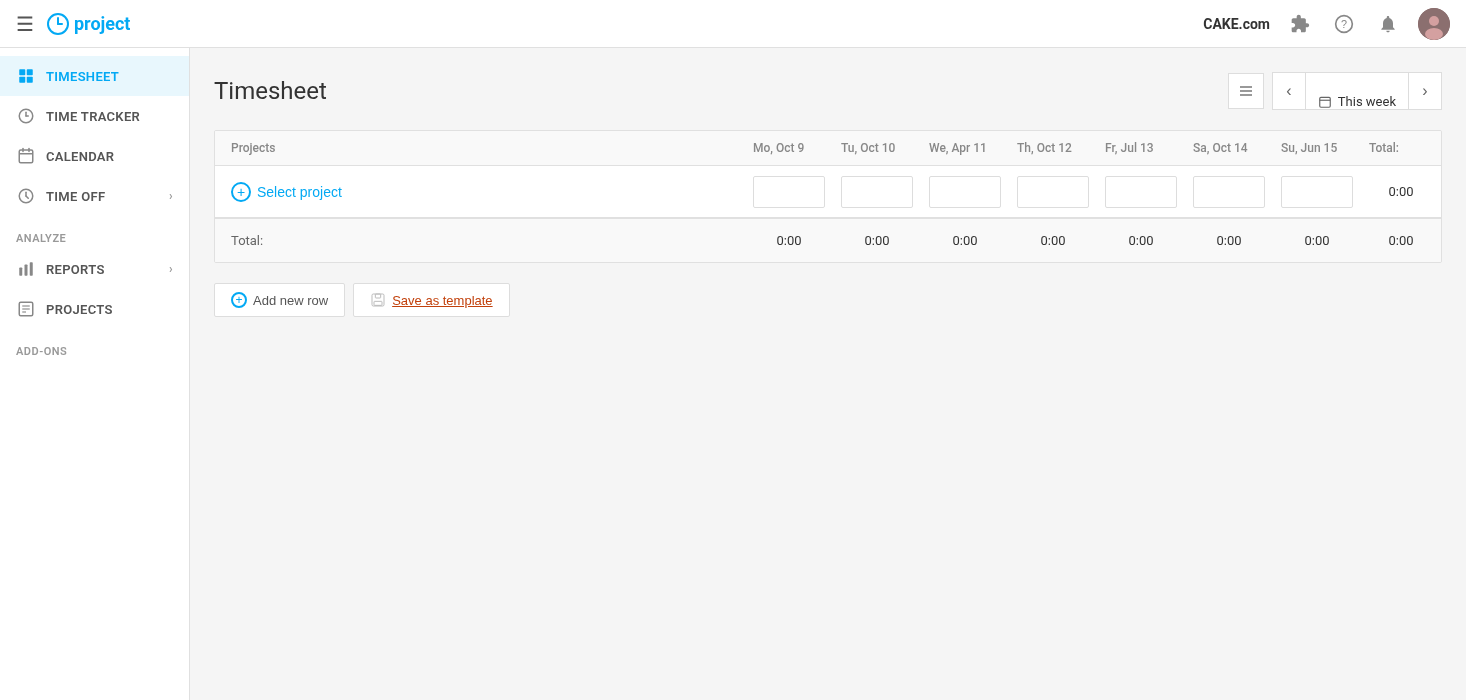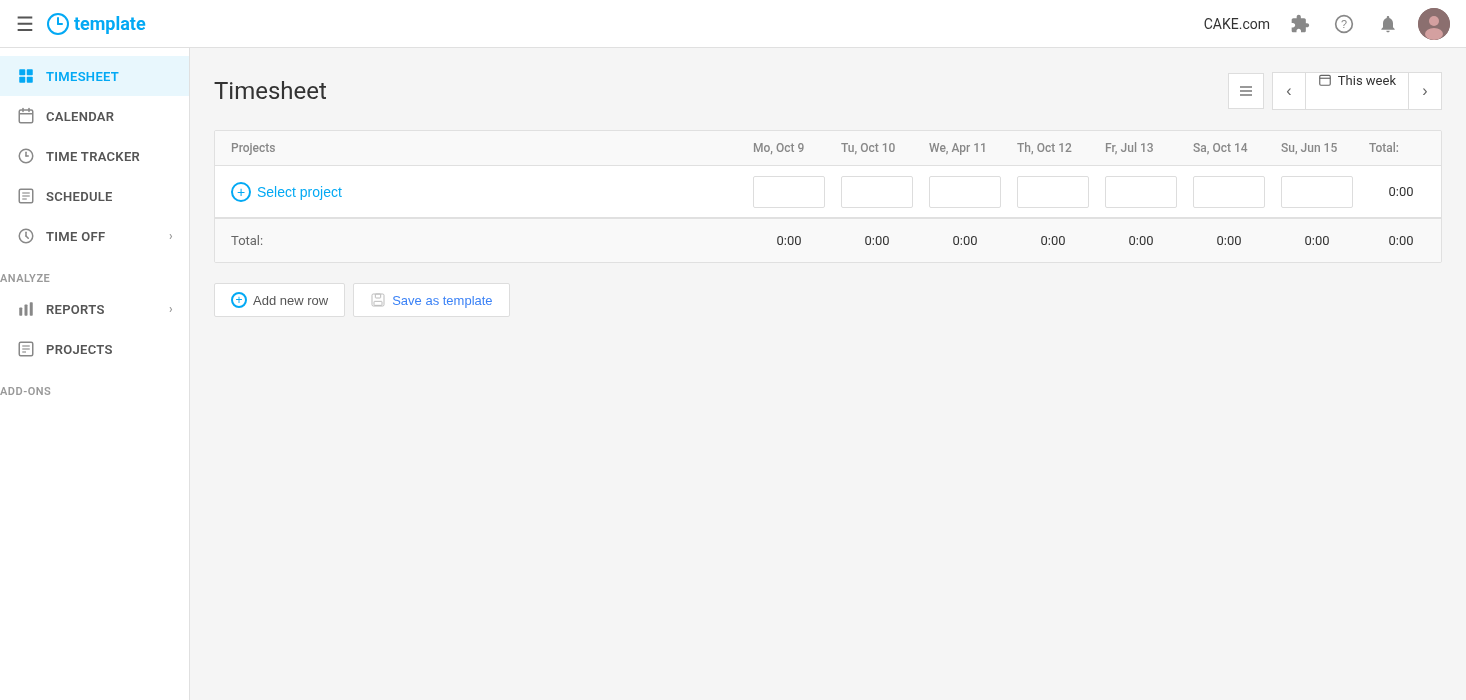--- a/index.html
+++ b/index.html
@@ -12,21 +12,21 @@
       border-bottom: 1px solid #e0e0e0;
       display: flex;
       align-items: center;
       padding: 0 16px;
       flex-shrink: 0;
     }
     .topbar-left { display: flex; align-items: center; gap: 12px; }
     .hamburger { cursor: pointer; font-size: 20px; color: #555; }
     .logo { display: flex; align-items: center; gap: 4px; font-size: 18px; font-weight: 700; color: #03a9f4; }
     .topbar-right { margin-left: auto; display: flex; align-items: center; gap: 16px; }
-    .topbar-company { font-size: 14px; color: #333; }
+    .topbar-company { font-size: 14px; color: #333; font-weight: bold; }
     .topbar-icon { width: 28px; height: 28px; display: flex; align-items: center; justify-content: center; cursor: pointer; color: #666; font-size: 18px; }
     .avatar { width: 32px; height: 32px; border-radius: 50%; background: #8b6f6f; overflow: hidden; cursor: pointer; display: flex; align-items: center; justify-content: center; color: #fff; font-size: 13px; }
 
     
     .layout { display: flex; flex: 1; overflow: hidden; }
 
     
     .sidebar {
       width: 190px;
       background: #fff;
@@ -48,21 +48,21 @@
       letter-spacing: 0.3px;
       position: relative;
     }
     .sidebar-item.active { color: #03a9f4; background: #e8f7fd; }
     .sidebar-item .icon { width: 20px; height: 20px; display: flex; align-items: center; justify-content: center; flex-shrink: 0; }
     .sidebar-item .chevron { margin-left: auto; font-size: 12px; color: #999; }
     .sidebar-section-label {
       font-size: 11px;
       color: #999;
       font-weight: 600;
-      padding: 16px 0 4px;
+      padding: 16px 16px 4px;
       text-transform: uppercase;
       letter-spacing: 0.5px;
     }
 
     
     .main-content { flex: 1; overflow-y: auto; padding: 24px 24px; }
 
     
     .timesheet-header {
       display: flex;
@@ -82,21 +82,21 @@
     }
     .week-nav {
       display: flex;
       align-items: center;
       border: 1px solid #ddd;
       background: #fff;
       margin-left: 8px;
     }
     .week-nav-label {
       display: flex;
-      align-items: flex-start;
+      align-items: flex-end;
       gap: 6px;
       padding: 0 12px;
       height: 36px;
       font-size: 13px;
       color: #333;
       border-left: 1px solid #ddd;
       border-right: 1px solid #ddd;
     }
     .week-nav-btn {
       width: 32px; height: 36px;
@@ -237,21 +237,21 @@
 
 <div class="topbar">
   <div class="topbar-left">
     <span class="hamburger">☰</span>
     <div class="logo">
       <svg width="24" height="24" viewBox="0 0 24 24" fill="none">
         <circle cx="12" cy="12" r="10" stroke="#03a9f4" stroke-width="2" fill="none"></circle>
         <line x1="12" y1="6" x2="12" y2="12" stroke="#03a9f4" stroke-width="2" stroke-linecap="round"></line>
         <line x1="12" y1="12" x2="16" y2="12" stroke="#03a9f4" stroke-width="2" stroke-linecap="round"></line>
       </svg>
-      <span>template</span>
+      <span>project</span>
     </div>
   </div>
   <div class="topbar-right">
     <span class="topbar-company">CAKE.com</span>
     <div class="topbar-icon">
       <svg width="20" height="20" viewBox="0 0 24 24" fill="none">
         <path d="M20.5 11H19V7c0-1.1-.9-2-2-2h-4V3.5C13 2.12 11.88 1 10.5 1S8 2.12 8 3.5V5H4c-1.1 0-2 .9-2 2v3.8h1.5c1.49 0 2.7 1.21 2.7 2.7s-1.21 2.7-2.7 2.7H2V20c0 1.1.9 2 2 2h3.8v-1.5c0-1.49 1.21-2.7 2.7-2.7s2.7 1.21 2.7 2.7V22H17c1.1 0 2-.9 2-2v-4h1.5c1.38 0 2.5-1.12 2.5-2.5S21.88 11 20.5 11z" fill="#888"></path>
       </svg>
     </div>
     <div class="topbar-icon">
@@ -285,48 +285,37 @@
             <rect x="13" y="3" width="8" height="8" rx="1" fill="#03a9f4"></rect>
             <rect x="3" y="13" width="8" height="8" rx="1" fill="#03a9f4"></rect>
             <rect x="13" y="13" width="8" height="8" rx="1" fill="#03a9f4"></rect>
           </svg>
       </span>
       <span>TIMESHEET</span>
     </div>
     <div class="sidebar-item">
       <span class="icon">
         <svg width="18" height="18" viewBox="0 0 24 24" fill="none">
+            <circle cx="12" cy="12" r="9" stroke="#888" stroke-width="2" fill="none"></circle>
+            <line x1="12" y1="7" x2="12" y2="12" stroke="#888" stroke-width="2" stroke-linecap="round"></line>
+            <line x1="12" y1="12" x2="15" y2="12" stroke="#888" stroke-width="2" stroke-linecap="round"></line>
+          </svg>
+      </span>
+      <span>TIME TRACKER</span>
+    </div>
+    <div class="sidebar-item">
+      <span class="icon">
+        <svg width="18" height="18" viewBox="0 0 24 24" fill="none">
             <rect x="3" y="4" width="18" height="17" rx="2" stroke="#888" stroke-width="2" fill="none"></rect>
             <line x1="3" y1="9" x2="21" y2="9" stroke="#888" stroke-width="2"></line>
             <line x1="8" y1="2" x2="8" y2="6" stroke="#888" stroke-width="2" stroke-linecap="round"></line>
             <line x1="16" y1="2" x2="16" y2="6" stroke="#888" stroke-width="2" stroke-linecap="round"></line>
           </svg>
       </span>
       <span>CALENDAR</span>
-    </div>
-    <div class="sidebar-item">
-      <span class="icon">
-        <svg width="18" height="18" viewBox="0 0 24 24" fill="none">
-            <circle cx="12" cy="12" r="9" stroke="#888" stroke-width="2" fill="none"></circle>
-            <line x1="12" y1="7" x2="12" y2="12" stroke="#888" stroke-width="2" stroke-linecap="round"></line>
-            <line x1="12" y1="12" x2="15" y2="12" stroke="#888" stroke-width="2" stroke-linecap="round"></line>
-          </svg>
-      </span>
-      <span>TIME TRACKER</span>
-    </div>
-    <div class="sidebar-item">
-      <span class="icon">
-        <svg width="18" height="18" viewBox="0 0 24 24" fill="none">
-            <rect x="3" y="3" width="18" height="18" rx="2" stroke="#888" stroke-width="2" fill="none"></rect>
-            <line x1="7" y1="8" x2="17" y2="8" stroke="#888" stroke-width="1.5"></line>
-            <line x1="7" y1="12" x2="17" y2="12" stroke="#888" stroke-width="1.5"></line>
-            <line x1="7" y1="16" x2="13" y2="16" stroke="#888" stroke-width="1.5"></line>
-          </svg>
-      </span>
-      <span>SCHEDULE</span>
     </div>
     <div class="sidebar-item">
       <span class="icon">
         <svg width="18" height="18" viewBox="0 0 24 24" fill="none">
             <circle cx="12" cy="12" r="9" stroke="#888" stroke-width="2" fill="none"></circle>
             <line x1="12" y1="7" x2="12" y2="12" stroke="#888" stroke-width="2" stroke-linecap="round"></line>
             <line x1="12" y1="12" x2="15" y2="15" stroke="#888" stroke-width="2" stroke-linecap="round"></line>
           </svg>
       </span>
       <span>TIME OFF</span>
@@ -448,18 +437,18 @@
       <button class="action-btn">
         <span class="plus-circle" style="width:16px;height:16px;font-size:12px;">+</span>
         <span>Add new row</span>
       </button>
       <button class="action-btn">
         <svg width="16" height="16" viewBox="0 0 24 24" fill="none">
           <rect x="3" y="3" width="18" height="18" rx="2" stroke="#bbb" stroke-width="1.5" fill="none"></rect>
           <rect x="8" y="3" width="8" height="6" rx="1" stroke="#bbb" stroke-width="1.5" fill="none"></rect>
           <rect x="6" y="14" width="12" height="6" rx="1" stroke="#bbb" stroke-width="1.5" fill="none"></rect>
         </svg>
-        <span style="color:#3b82f6;">Save as template</span>
+        <span style="color:#c2410c;text-decoration:underline;">Save as template</span>
       </button>
     </div>
   </main>
 
 </div>
 
 </body></html>

